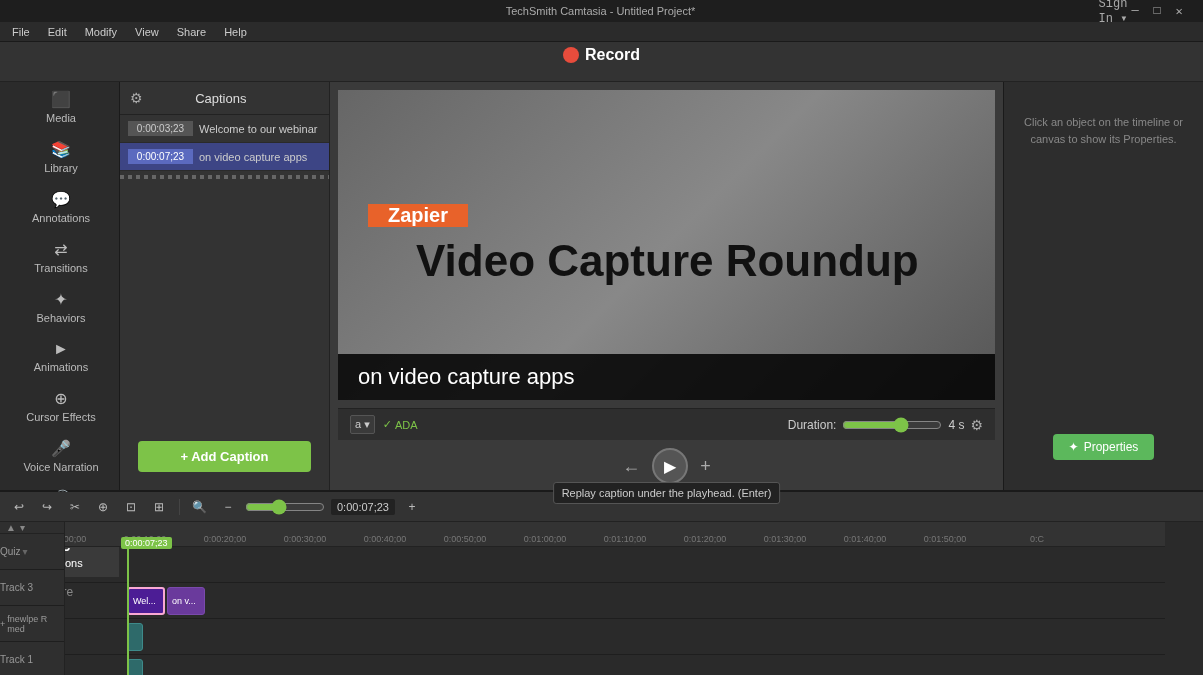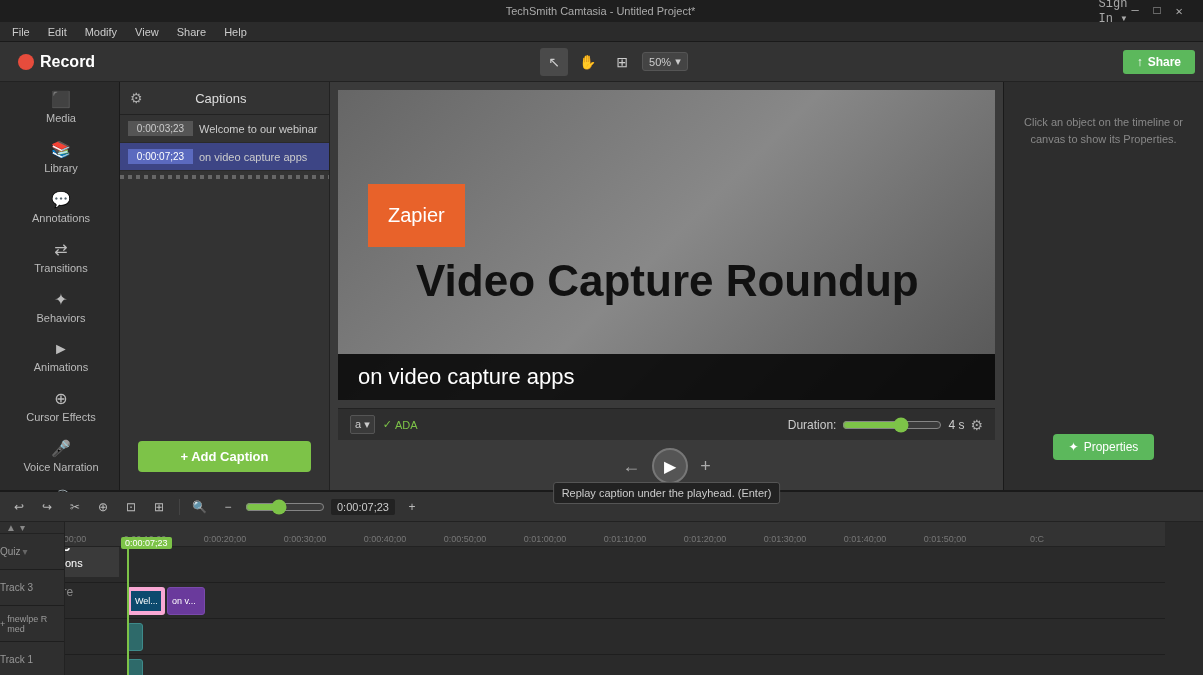--- a/index.html
+++ b/index.html
@@ -39,20 +39,21 @@
 
     
     .toolbar-row {
       background: #333;
       height: 40px;
       display: flex;
       align-items: center;
       padding: 0 8px;
       gap: 8px;
       border-bottom: 1px solid #222;
+      flex-direction: column;
     }
     .record-btn {
       display: flex;
       align-items: center;
       gap: 6px;
       font-size: 16px;
       font-weight: bold;
       color: #fff;
       padding: 4px 10px;
     }
@@ -199,22 +200,22 @@
       flex-direction: column;
       justify-content: center;
       align-items: flex-start;
       padding: 20px 30px;
       position: relative;
     }
     .zapier-badge {
       background: #e8622a;
       color: #fff;
       font-size: 20px;
-      font-weight: normal;
-      padding: 20px 20px;
+      font-weight: bold;
+      padding: 0 20px;
       margin-bottom: 10px;
     }
     .video-title {
       font-size: 44px;
       font-weight: 900;
       color: #111;
       line-height: 1.1;
       margin-left: 48px;
     }
     .video-caption-bar {
@@ -431,21 +432,21 @@
       top: 4px;
       border-radius: 3px;
       font-size: 9px;
       color: #fff;
       display: flex;
       align-items: center;
       padding: 0 4px;
       overflow: hidden;
       cursor: pointer;
     }
-    .clip-green { background: #0c4a6e; border: 4px solid #f9a8d4; }
+    .clip-green { background: #4c1d95; border: 2px solid #f9a8d4; }
     .clip-purple { background: #6a3a9c; border: 1px solid #7a4aac; }
     .clip-teal { background: #2e6a6a; border: 1px solid #3e8a8a; }
     .track-label-row {
       display: flex; align-items: center; gap: 2px;
     }
   </style>
 </head>
 <body>
 
 <div class="title-bar">

